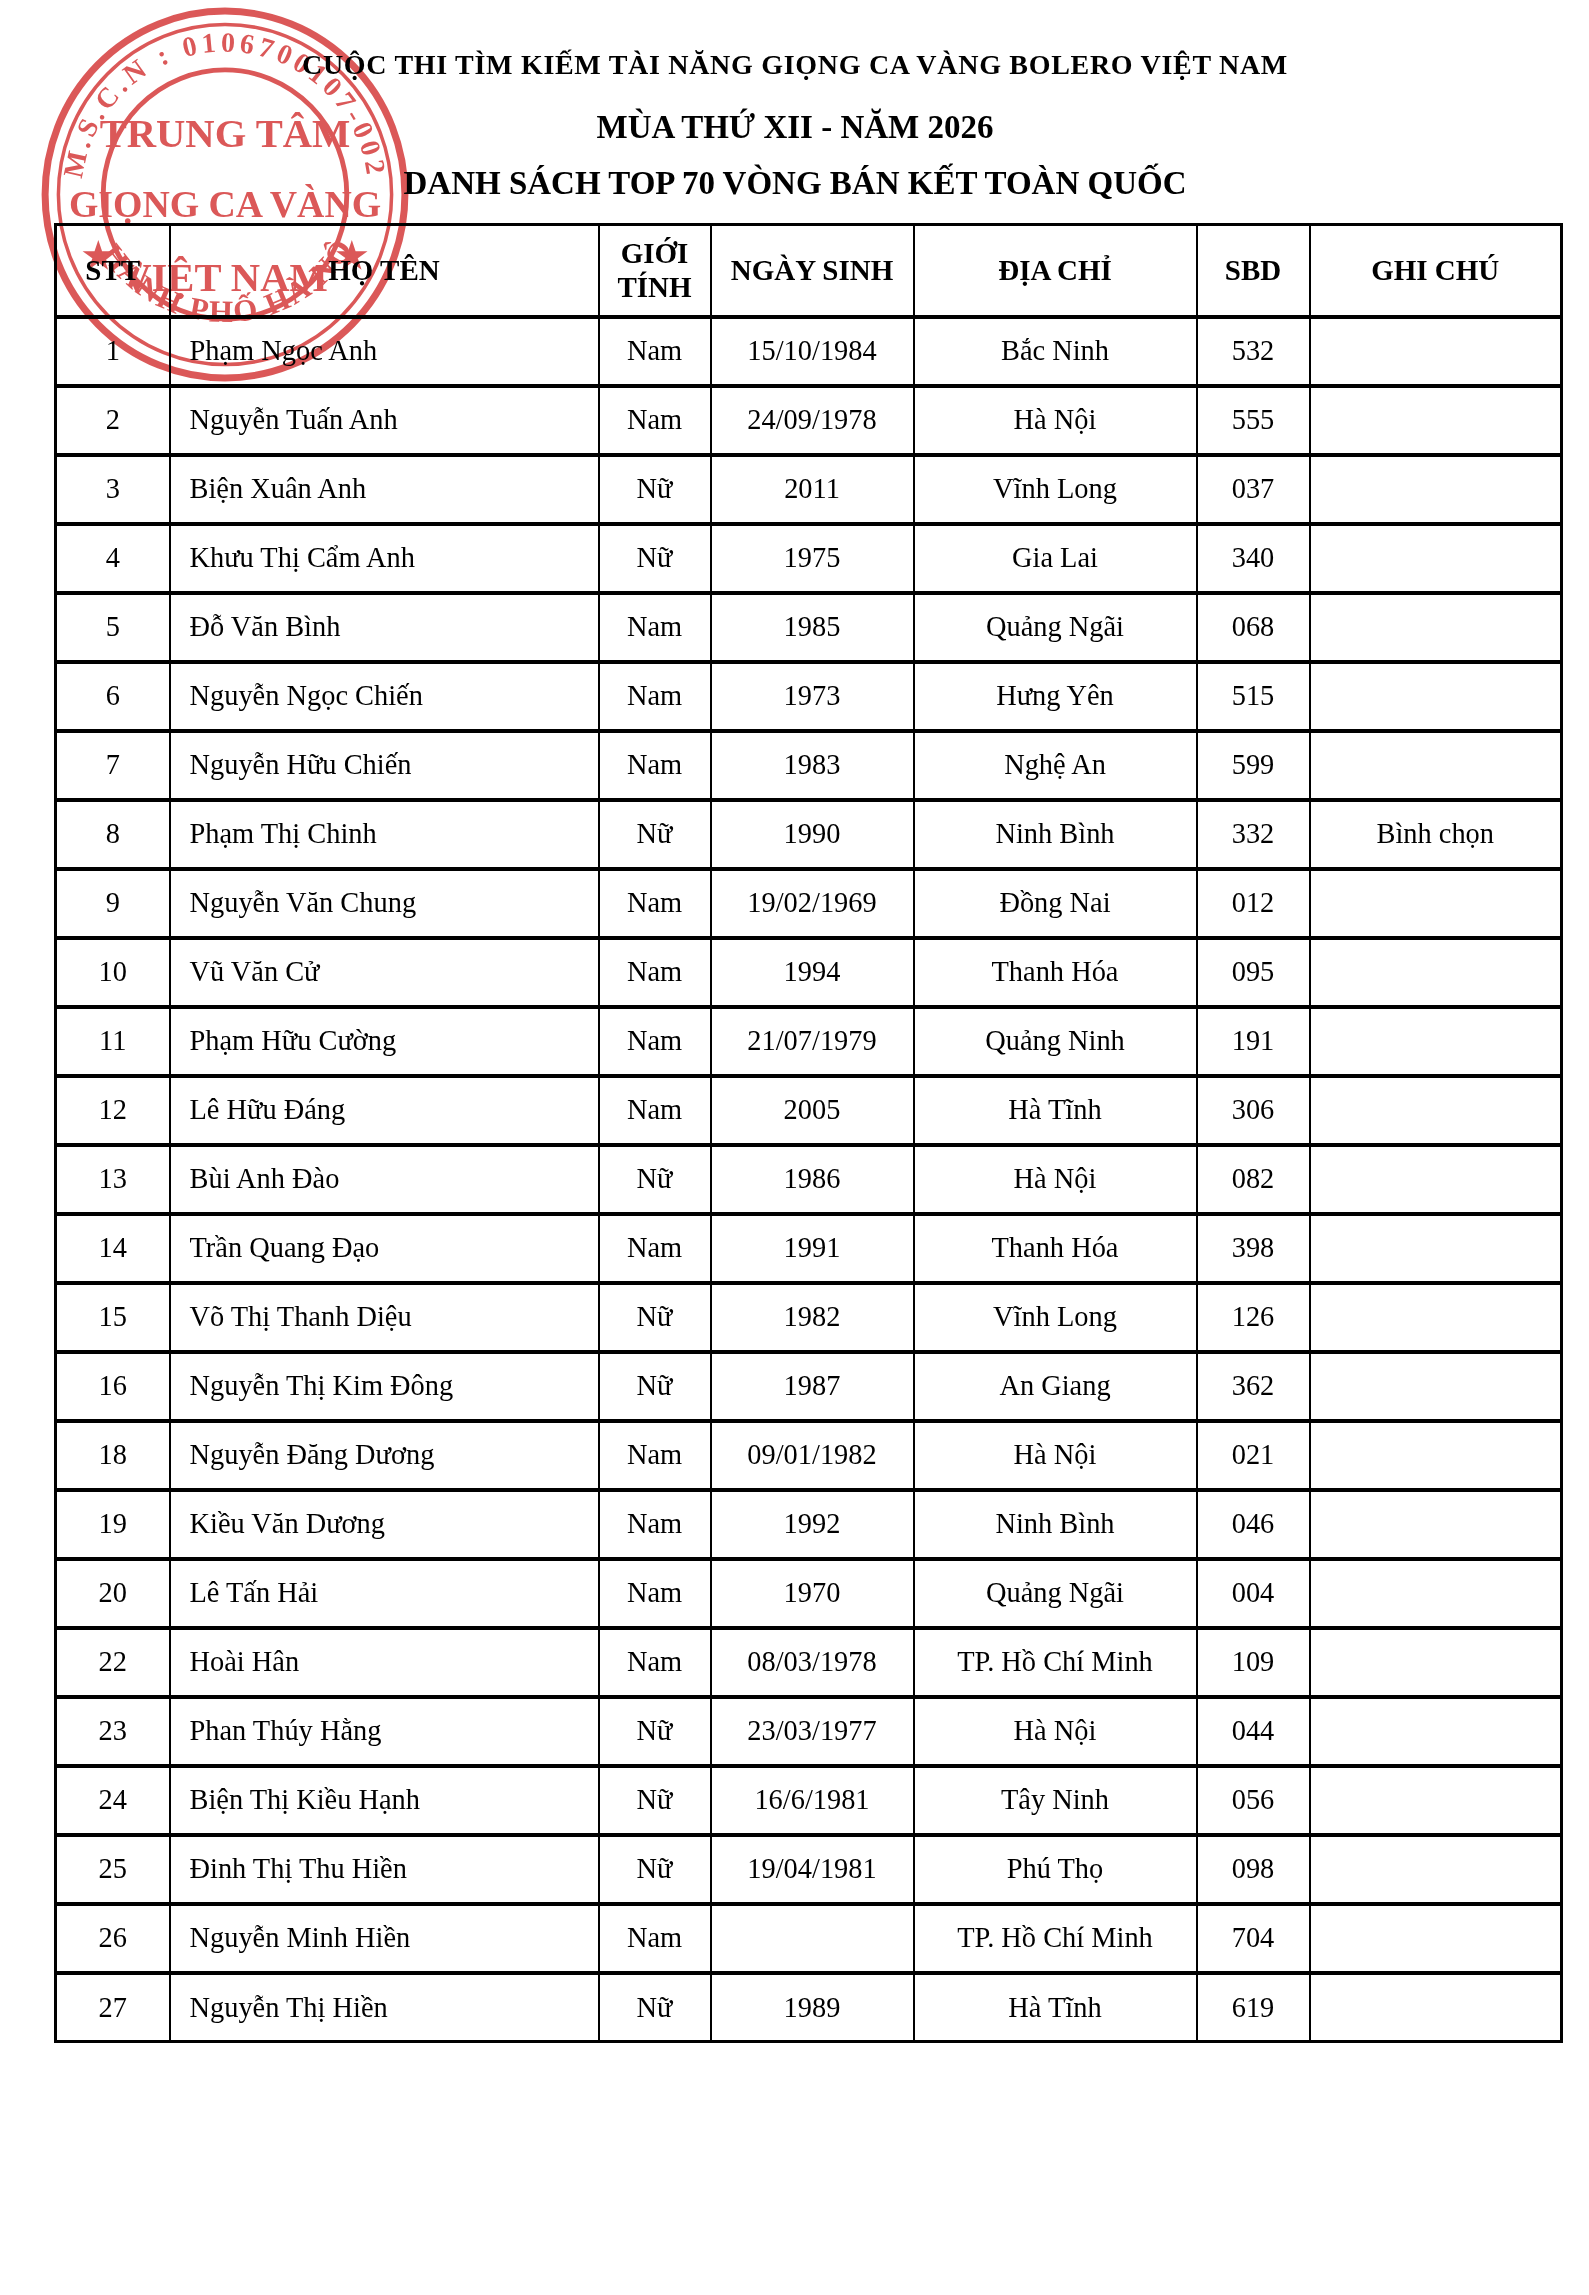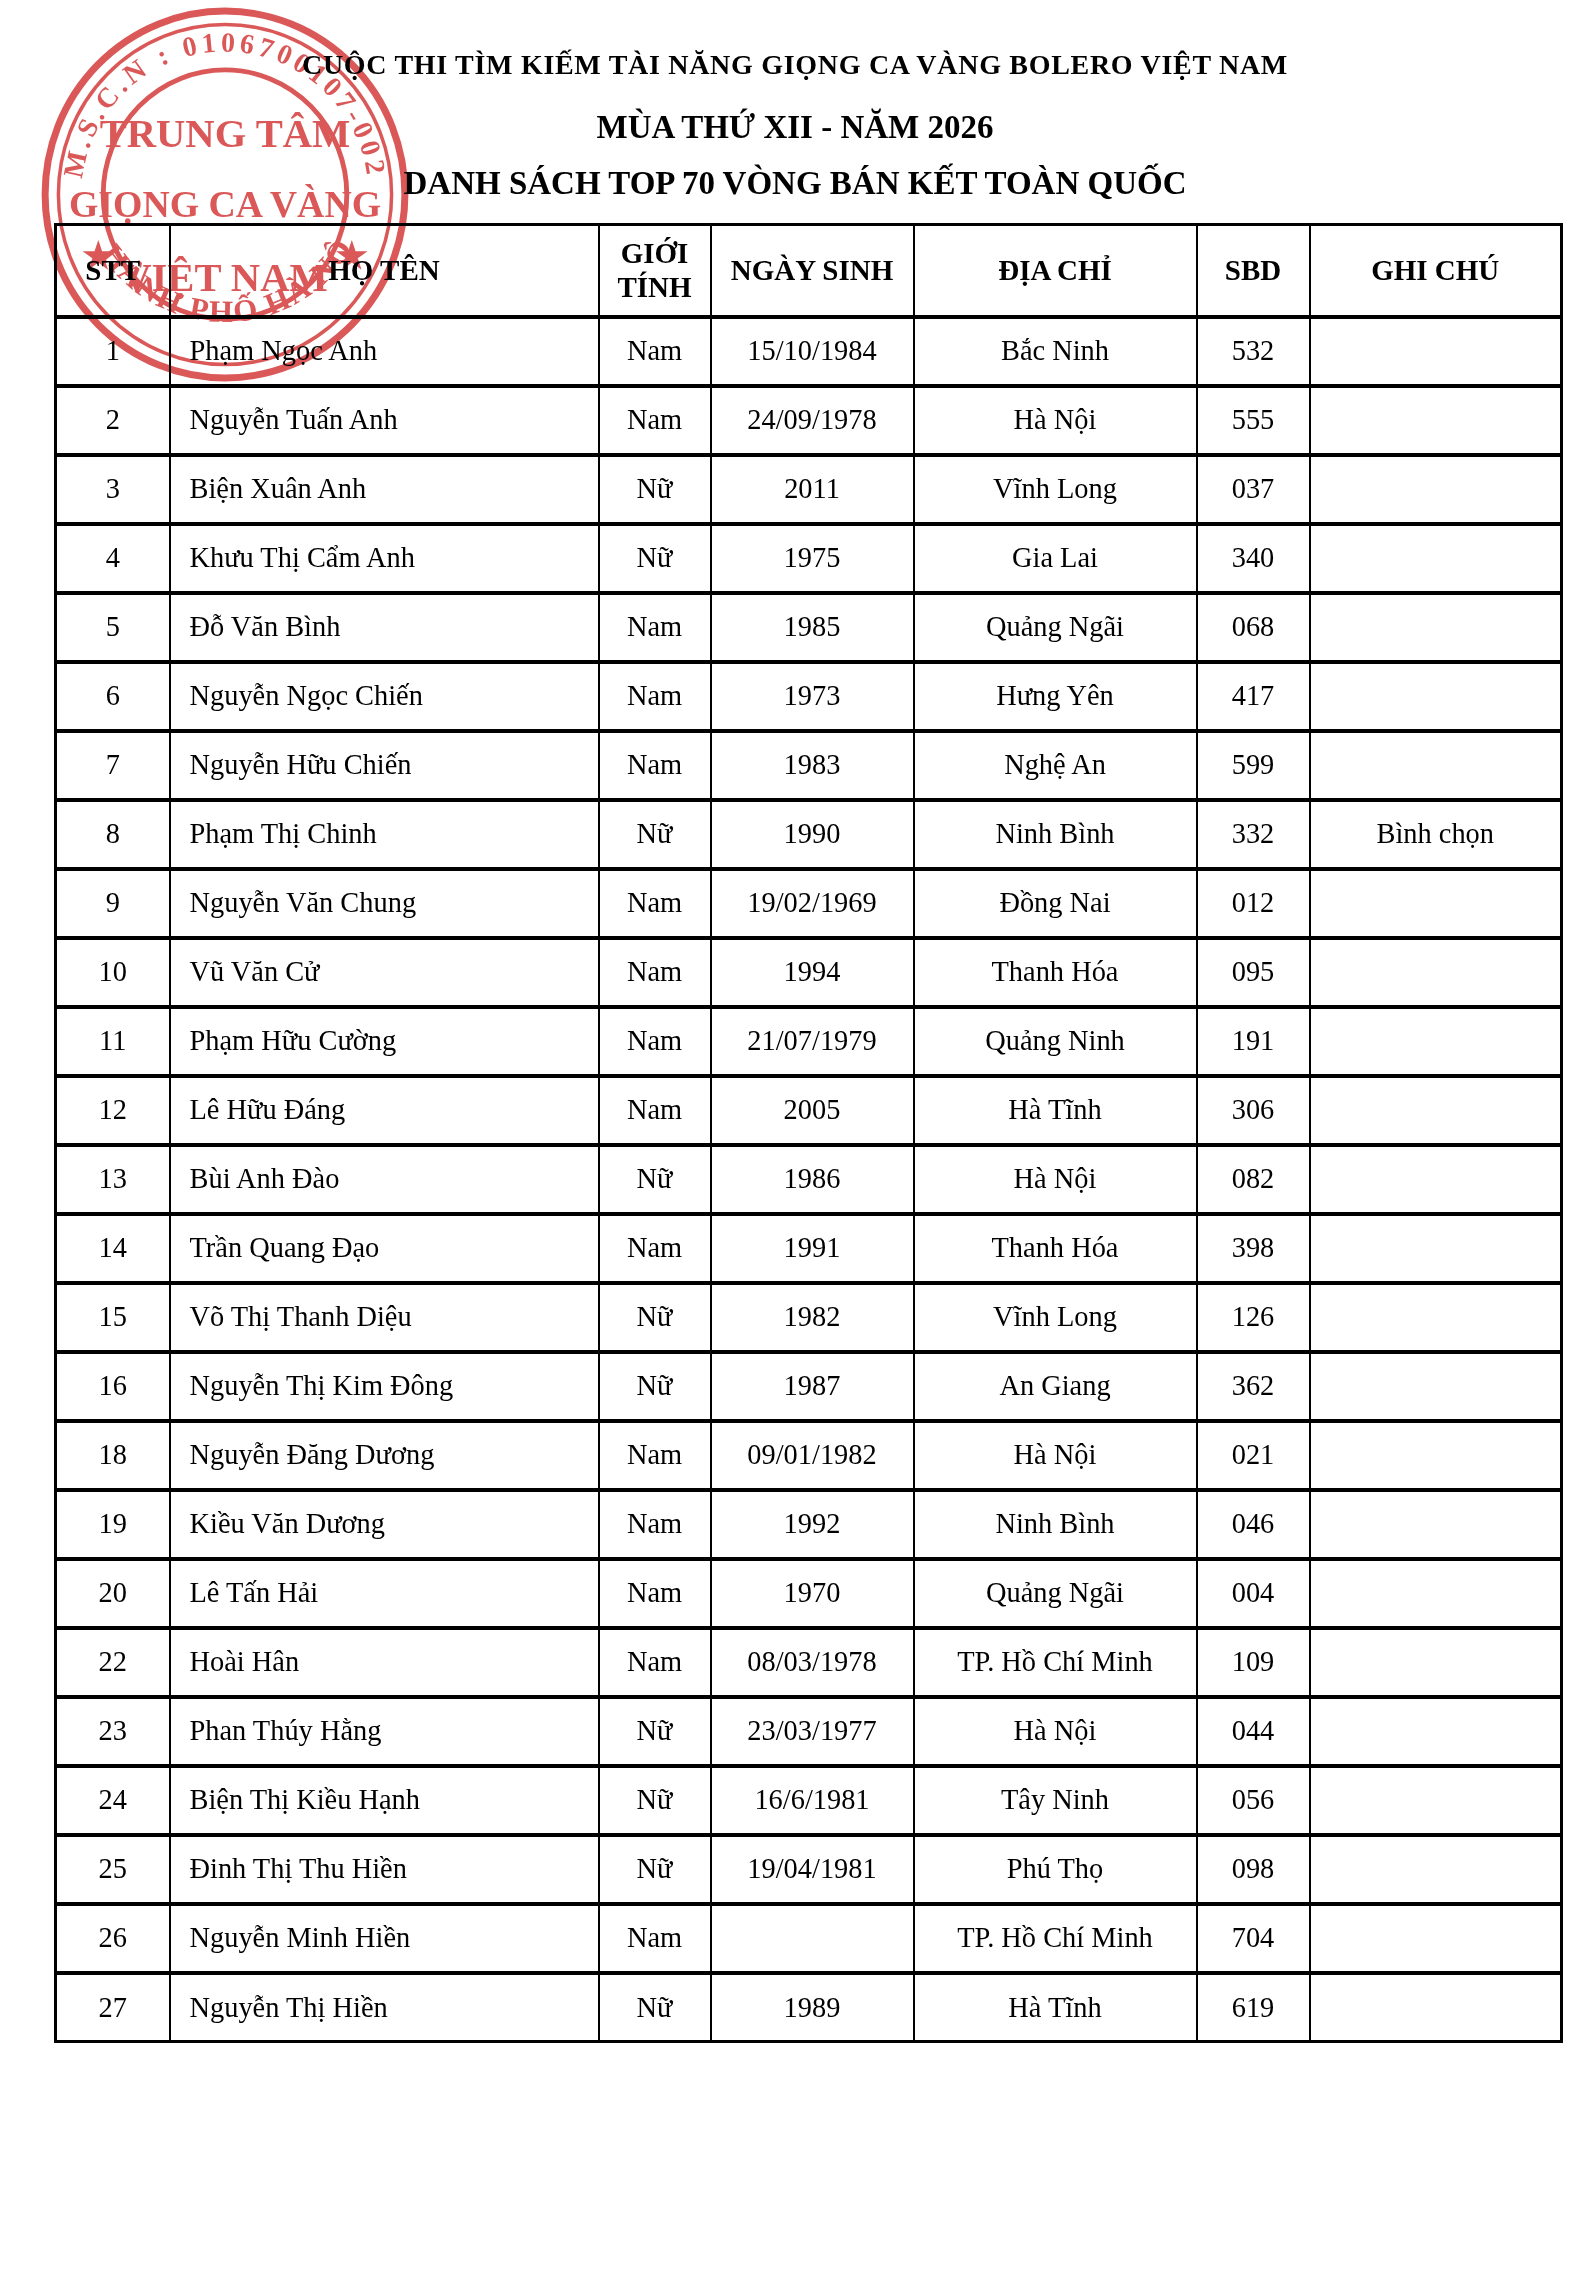--- a/index.html
+++ b/index.html
@@ -120,21 +120,21 @@
         <td>Quảng Ngãi</td>
         <td>068</td>
         <td></td>
       </tr>
       <tr>
         <td>6</td>
         <td class="name">Nguyễn Ngọc Chiến</td>
         <td>Nam</td>
         <td>1973</td>
         <td>Hưng Yên</td>
-        <td>417</td>
+        <td>515</td>
         <td></td>
       </tr>
       <tr>
         <td>7</td>
         <td class="name">Nguyễn Hữu Chiến</td>
         <td>Nam</td>
         <td>1983</td>
         <td>Nghệ An</td>
         <td>599</td>
         <td></td>

